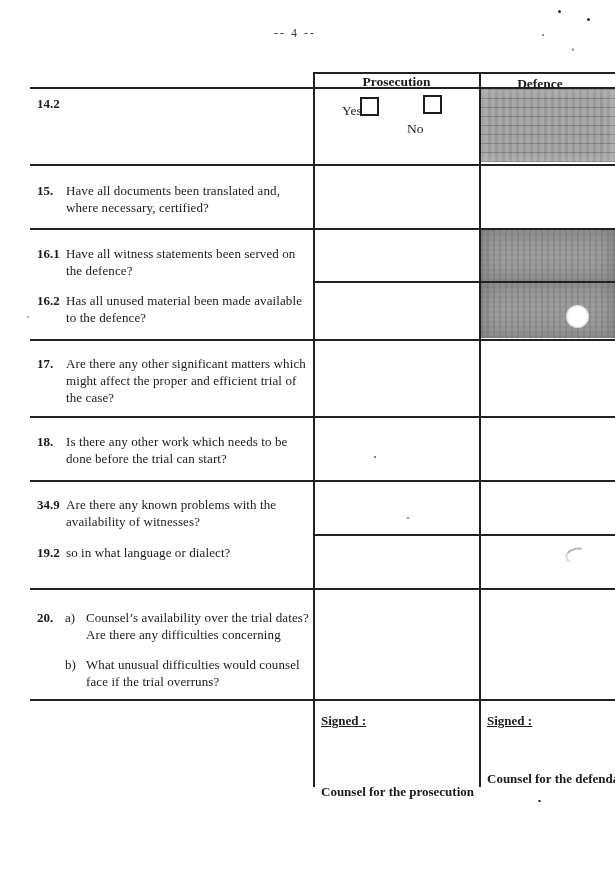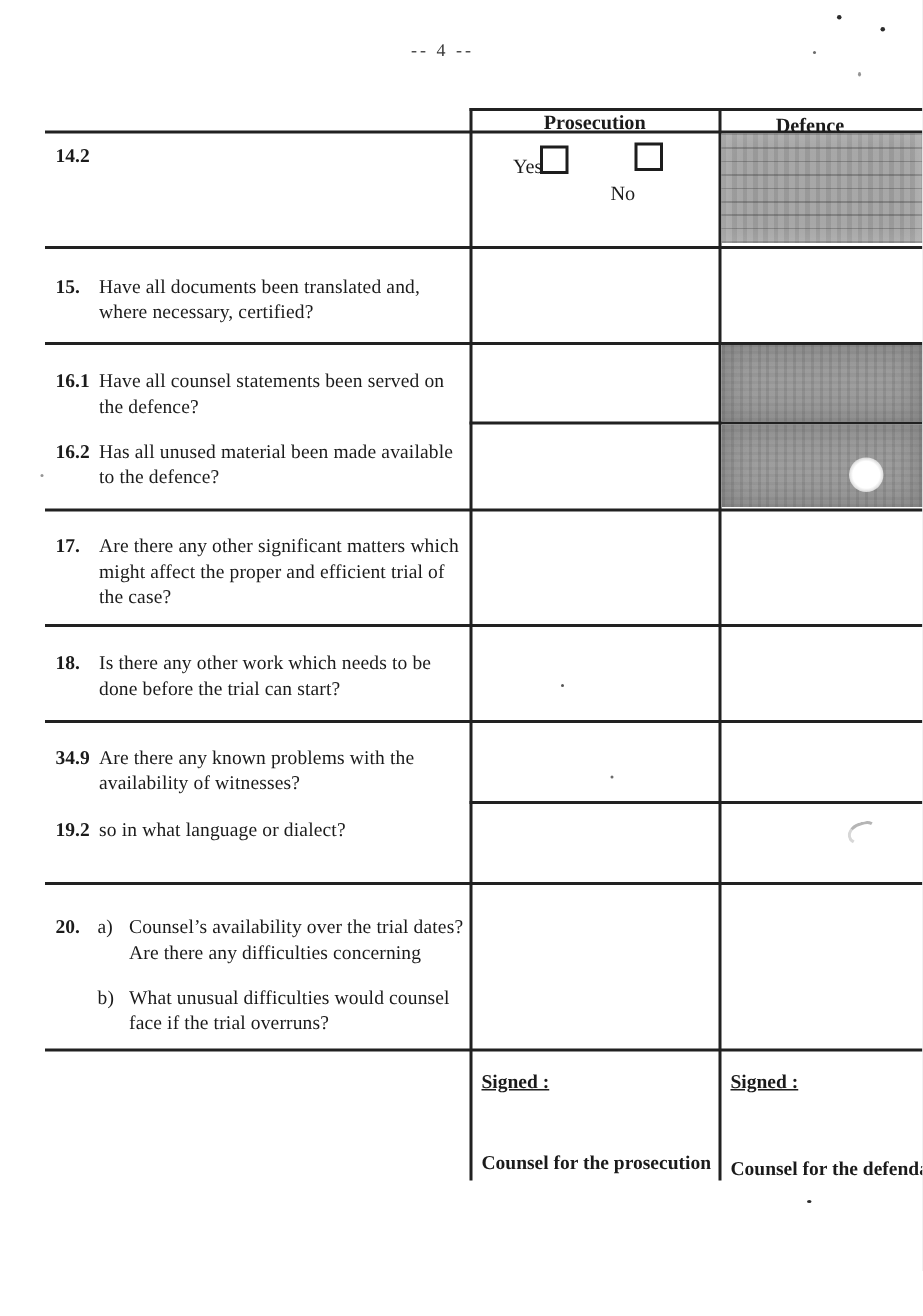--- a/index.html
+++ b/index.html
@@ -116,21 +116,21 @@
   <div class="checkbox" style="left:423px;top:95px;"></div>
 
   <div class="qnum" style="top:182px;">15.</div>
   <div class="q qlines" style="top:182px;">
     <div>Have all documents been translated and,</div>
     <div>where necessary, certified?</div>
   </div>
 
   <div class="qnum" style="top:245px;">16.1</div>
   <div class="q qlines" style="top:245px;">
-    <div>Have all counsel statements been served on</div>
+    <div>Have all witness statements been served on</div>
     <div>the defence?</div>
   </div>
 
   <div class="qnum" style="top:292px;">16.2</div>
   <div class="q qlines" style="top:292px;">
     <div>Has all unused material been made available</div>
     <div>to the defence?</div>
   </div>
 
   <div class="qnum" style="top:355px;">17.</div>
@@ -164,16 +164,16 @@
     <div>Are there any difficulties concerning</div>
   </div>
   <div class="sub-label q" style="top:656px;">b)</div>
   <div class="q sub-lines" style="top:656px;">
     <div>What unusual difficulties would counsel</div>
     <div>face if the trial overruns?</div>
   </div>
 
   <div class="signed" style="left:321px;top:713px;">Signed :</div>
   <div class="signed" style="left:487px;top:713px;">Signed :</div>
-  <div class="counsel" style="left:321px;top:767px;">Counsel for the prosecution</div>
+  <div class="counsel" style="left:321px;top:784px;">Counsel for the prosecution</div>
   <div class="counsel" style="left:487px;top:771px;">Counsel for the defendant</div>
 
 </div>
 
 </body></html>

